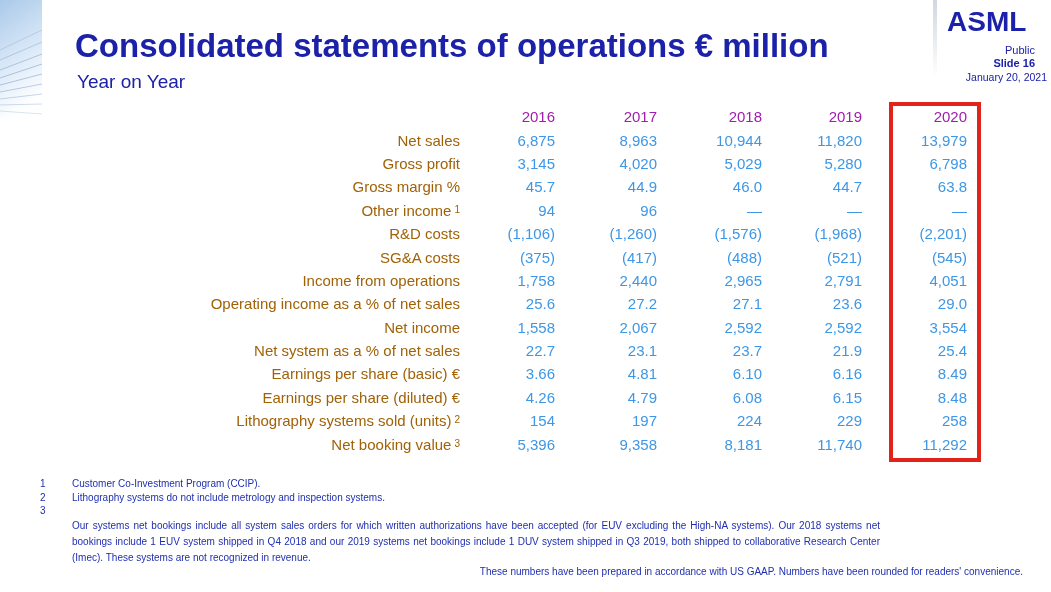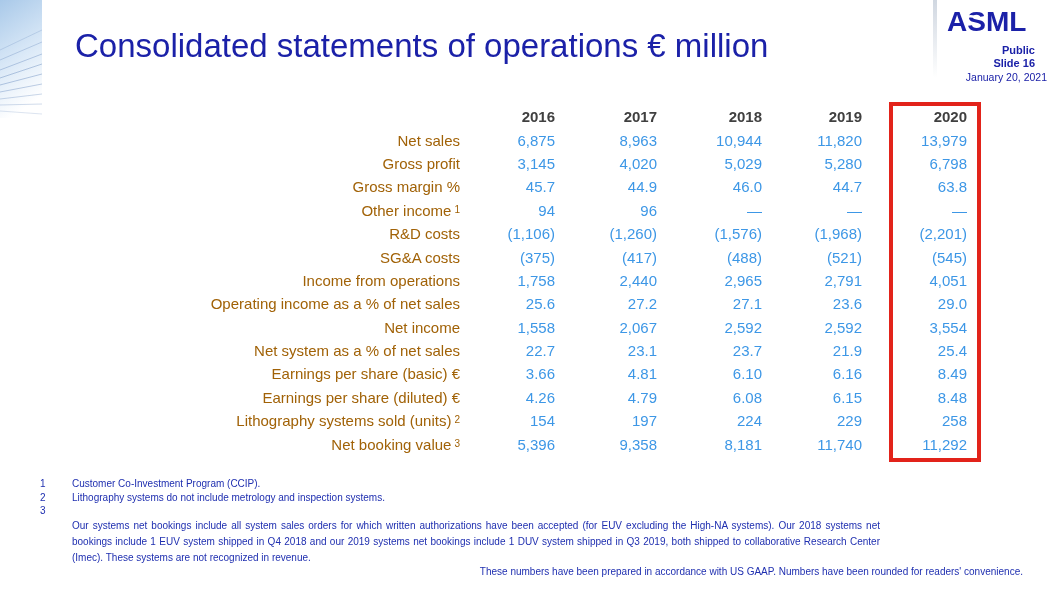--- a/index.html
+++ b/index.html
@@ -10,41 +10,42 @@
     overflow:hidden;
     font-family:"Liberation Sans", sans-serif;
   }
   .corner-art{position:absolute;left:0;top:0;width:46px;height:120px;}
   .logo-fade{position:absolute;left:928px;top:0;width:14px;height:80px;}
 
   .title{
     position:absolute;left:75px;top:26px;
     font-size:33px;line-height:40px;
     color:#1b21a8;
+    font-weight:bold;
   }
   .subtitle{
     position:absolute;left:77px;top:70px;
     font-size:19px;line-height:24px;
     color:#1b21a8;
   }
 
   .logo{position:absolute;right:12px;top:5px;width:92px;height:32px;}
-  .meta-public{position:absolute;right:16px;top:44px;font-size:11px;font-weight:bold;color:#1b21a8;text-align:right;}
+  .meta-public{position:absolute;right:16px;top:44px;font-size:11px;font-weight:normal;color:#1b21a8;text-align:right;}
   .meta-slide{position:absolute;right:16px;top:57px;font-size:11px;font-weight:bold;color:#1b21a8;text-align:right;}
   .meta-date{position:absolute;right:4px;top:71px;font-size:10.5px;font-weight:normal;color:#1b21a8;text-align:right;}
 
   .fin-table{
     position:absolute;left:60px;top:105px;
     display:grid;
     grid-template-columns:400px 95px 102px 105px 100px 105px;
     grid-auto-rows:23.4px;
     font-size:15px;
   }
   .cell{display:flex;align-items:center;justify-content:flex-end;white-space:nowrap;}
-  .year-header{color:#404040;font-weight:bold;}
+  .year-header{color:#a21caf;font-weight:normal;}
   .row-label{color:#a16207;}
   .cell-value{color:#3d97e6;}
   .row-label sup{font-size:10px;margin-left:3px;position:relative;top:-1px;}
 
   .red-box{
     position:absolute;left:889px;top:102px;
     width:92px;height:360px;
     border:4px solid #e2231a;
     box-sizing:border-box;
     pointer-events:none;
@@ -99,20 +100,21 @@
         <linearGradient id="fadeV" x1="0" y1="0" x2="0" y2="1">
           <stop offset="0" stop-color="#aab7c8" stop-opacity="0.55"></stop>
           <stop offset="1" stop-color="#aab7c8" stop-opacity="0"></stop>
         </linearGradient>
       </defs>
       <rect x="5" y="0" width="4" height="78" fill="url(#fadeV)"></rect>
     </svg>
   </div>
 
   <div class="title">Consolidated statements of operations € million</div>
+  <div class="subtitle">Year on Year</div>
 
   <div class="logo">
     <svg width="92" height="32" viewBox="0 0 92 32" xmlns="http://www.w3.org/2000/svg">
       <text x="0" y="26" font-family="Liberation Sans, sans-serif" font-size="28" font-weight="bold" fill="#1b21a8">ASML</text>
       <path d="M 19 13 C 25 7, 32 18, 40 10" stroke="#ffffff" stroke-width="2.4" fill="none"></path>
     </svg>
   </div>
   <div class="meta-public">Public</div>
   <div class="meta-slide">Slide 16</div>
   <div class="meta-date">January 20, 2021</div>

